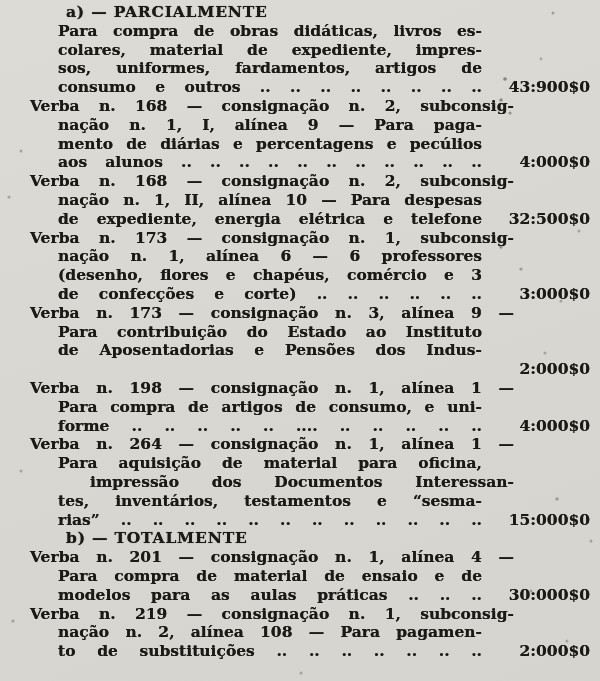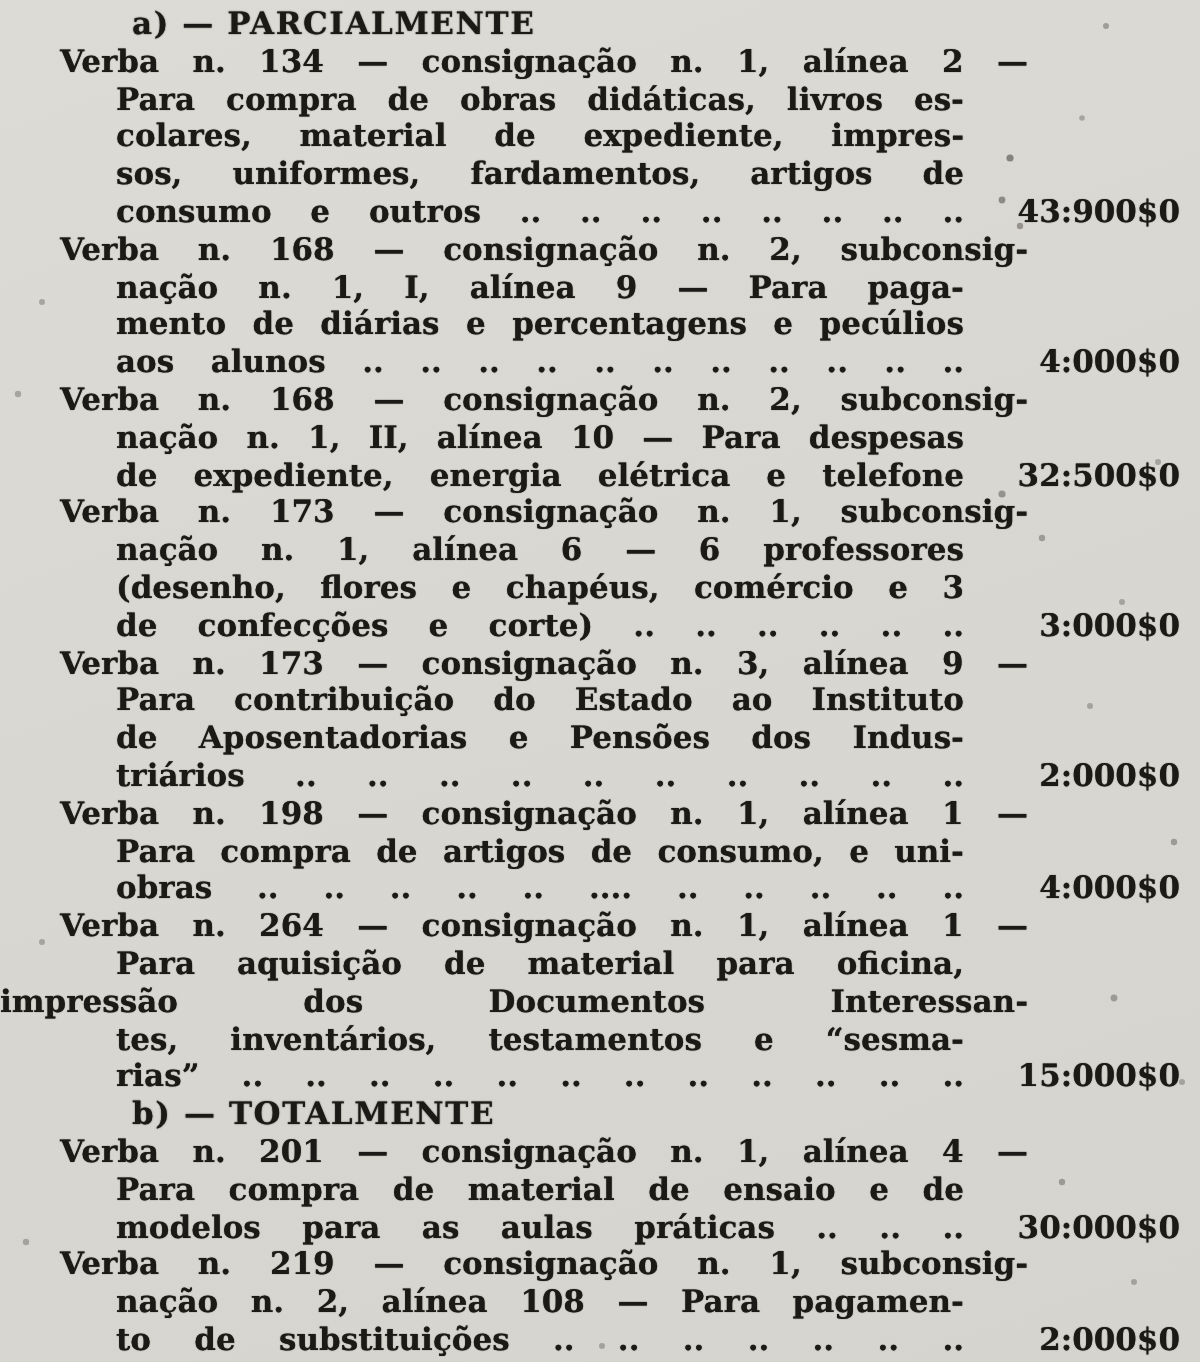--- a/index.html
+++ b/index.html
@@ -26,21 +26,21 @@
     line-height: 18.8px;
     white-space: nowrap;
   }
   .txt {
     text-align: justify;
     text-align-last: justify;
     text-shadow: 0 0 0.5px rgba(25,22,18,0.85);
   }
   .start { margin-left: 30px; margin-right: 86px; }
   .cont  { margin-left: 58px; margin-right: 118px; }
-  .cont2 { margin-right: 86px; }
+  .cont2 { margin-left: 90px; margin-right: 86px; }
   .heading {
     margin-left: 66px;
     letter-spacing: 0.8px;
     text-shadow: 0 0 0.7px rgba(25,22,18,0.9);
   }
   .amt {
     position: absolute;
     right: 10px;
     top: 0;
     text-shadow: 0 0 0.5px rgba(25,22,18,0.85);
@@ -80,23 +80,20 @@
 <div class="page">
   <div class="speckles"></div>
 
   <section>
     <div class="row">
       <div class="heading">a) — PARCIALMENTE</div>
     </div>
 
     <div>
       <div class="row">
-          <div class="txt start">Verba n. 134 — consignação n. 1, alínea 2 —</div>
-        </div>
-      <div class="row">
           <div class="txt cont">Para compra de obras didáticas, livros es-</div>
         </div>
       <div class="row">
           <div class="txt cont">colares, material de expediente, impres-</div>
         </div>
       <div class="row">
           <div class="txt cont">sos, uniformes, fardamentos, artigos de</div>
         </div>
       <div class="row">
         <div class="txt cont">consumo e outros .. .. .. .. .. .. .. ..</div>
@@ -153,34 +150,33 @@
       <div class="row">
           <div class="txt start">Verba n. 173 — consignação n. 3, alínea 9 —</div>
         </div>
       <div class="row">
           <div class="txt cont">Para contribuição do Estado ao Instituto</div>
         </div>
       <div class="row">
           <div class="txt cont">de Aposentadorias e Pensões dos Indus-</div>
         </div>
       <div class="row">
-        <div class="txt cont">triários .. .. .. .. .. .. .. .. .. ..</div>
         <span class="amt">2:000$0</span>
       </div>
     </div>
 
     <div>
       <div class="row">
           <div class="txt start">Verba n. 198 — consignação n. 1, alínea 1 —</div>
         </div>
       <div class="row">
           <div class="txt cont">Para compra de artigos de consumo, e uni-</div>
         </div>
       <div class="row">
-        <div class="txt cont">obras .. .. .. .. .. .... .. .. .. .. ..</div>
+        <div class="txt cont">forme .. .. .. .. .. .... .. .. .. .. ..</div>
         <span class="amt">4:000$0</span>
       </div>
     </div>
 
     <div>
       <div class="row">
           <div class="txt start">Verba n. 264 — consignação n. 1, alínea 1 —</div>
         </div>
       <div class="row">
           <div class="txt cont">Para aquisição de material para oficina,</div>

